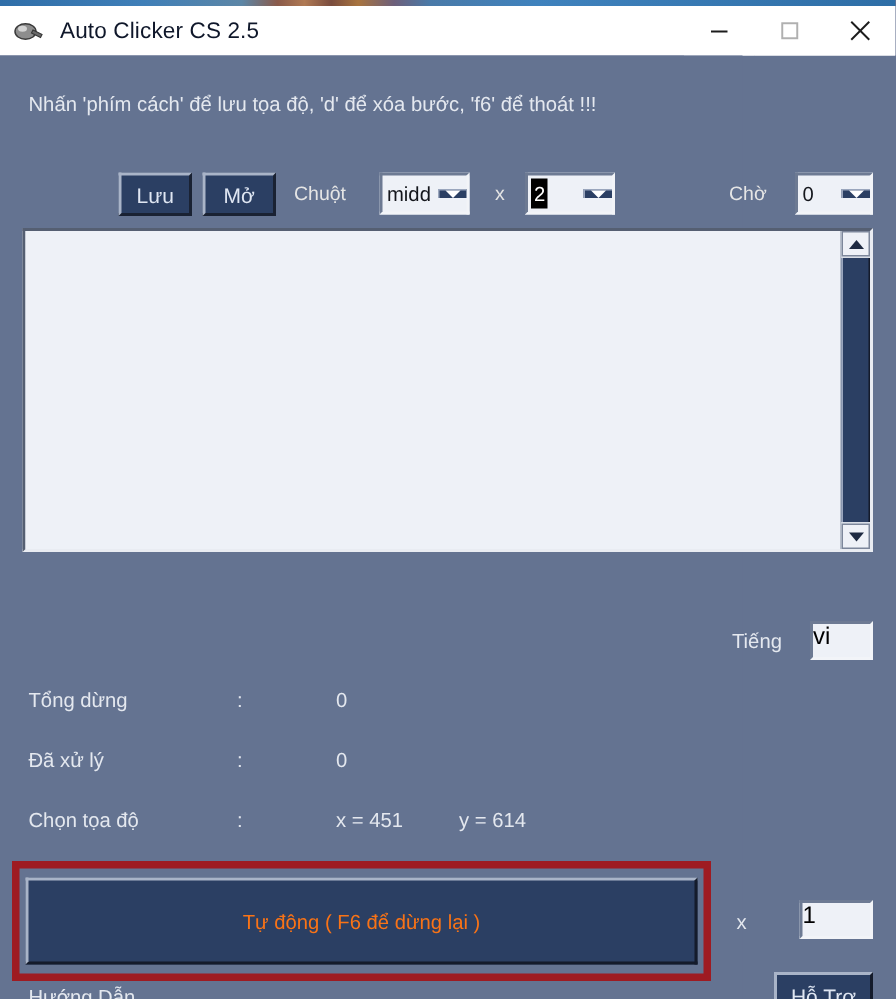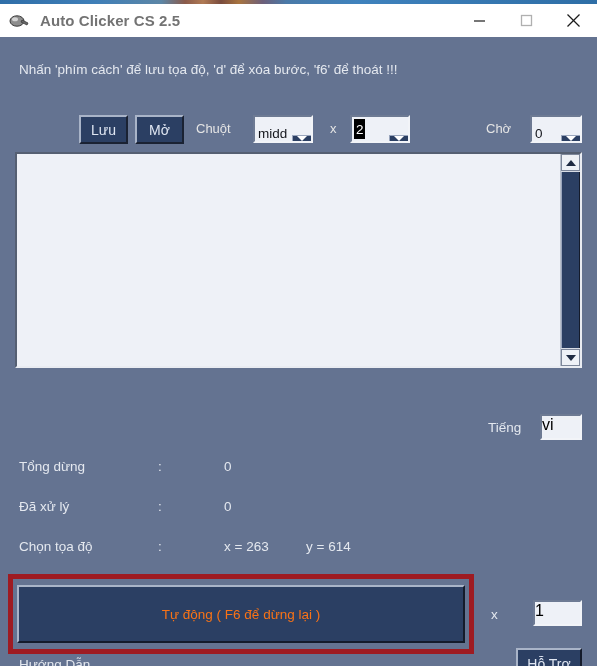--- a/index.html
+++ b/index.html
@@ -28,22 +28,22 @@
     position: absolute; left: 0; top: 4px; width: 597px; height: 33px;
     background: #ffffff;
     display: flex; align-items: center;
   }
   .title-icon {
     width: 30px; height: 33px;
     display: flex; align-items: center; justify-content: center;
     margin-left: 4px;
   }
   .title-text {
-    font-size: 15px; color: #737373; margin-left: 6px;
-    letter-spacing: 0.1px; white-space: nowrap; font-weight: bold;
+    font-size: 15px; color: #0f172a; margin-left: 6px;
+    letter-spacing: 0.1px; white-space: nowrap;
   }
   .title-spacer { flex: 1; }
   .winbtn {
     width: 47px; height: 33px;
     display: flex; align-items: center; justify-content: center;
     background: #ffffff;
   }
   .winbtn svg { display: block; }
 
   
@@ -85,21 +85,21 @@
   #lbl-cho   { left: 486px; }
 
   
   .combo {
     position: absolute; top: 0; height: 28px;
     background: #eef1f7;
     border-top: 2px solid #6d7a93;
     border-left: 2px solid #6d7a93;
     border-right: 2px solid #f2f4f8;
     border-bottom: 2px solid #f2f4f8;
-    display: flex; align-items: flex-end;
+    display: flex; align-items: center;
   }
   .combo .cval {
     flex: 1; display: flex; align-items: center;
     padding-left: 3px; font-size: 13.5px; color: #14161c;
     overflow: hidden; white-space: nowrap;
   }
   .combo .cval.sel {
     background: #000000; color: #ffffff;
     padding-left: 2px; padding-right: 1px;
     flex: 0 0 auto; margin: 2px 0 2px 2px; height: calc(100% - 4px);
@@ -343,21 +343,21 @@
     <span class="st-value">0</span>
   </div>
   <div class="status-row" id="row-daxuly">
     <span class="st-label">Đã xử lý</span>
     <span class="st-colon">:</span>
     <span class="st-value">0</span>
   </div>
   <div class="status-row" id="row-chon">
     <span class="st-label">Chọn tọa độ</span>
     <span class="st-colon">:</span>
-    <span class="st-value">x = 263</span>
+    <span class="st-value">x = 451</span>
     <span class="st-value2">y = 614</span>
   </div>
 
   <div class="red-box"></div>
   <div id="btn-auto">Tự động ( F6 để dừng lại )</div>
   <div id="lbl-x2">x</div>
   <div id="cmb-repeat">
     <span class="cval">1</span>
     <span class="carrow"></span>
   </div>

